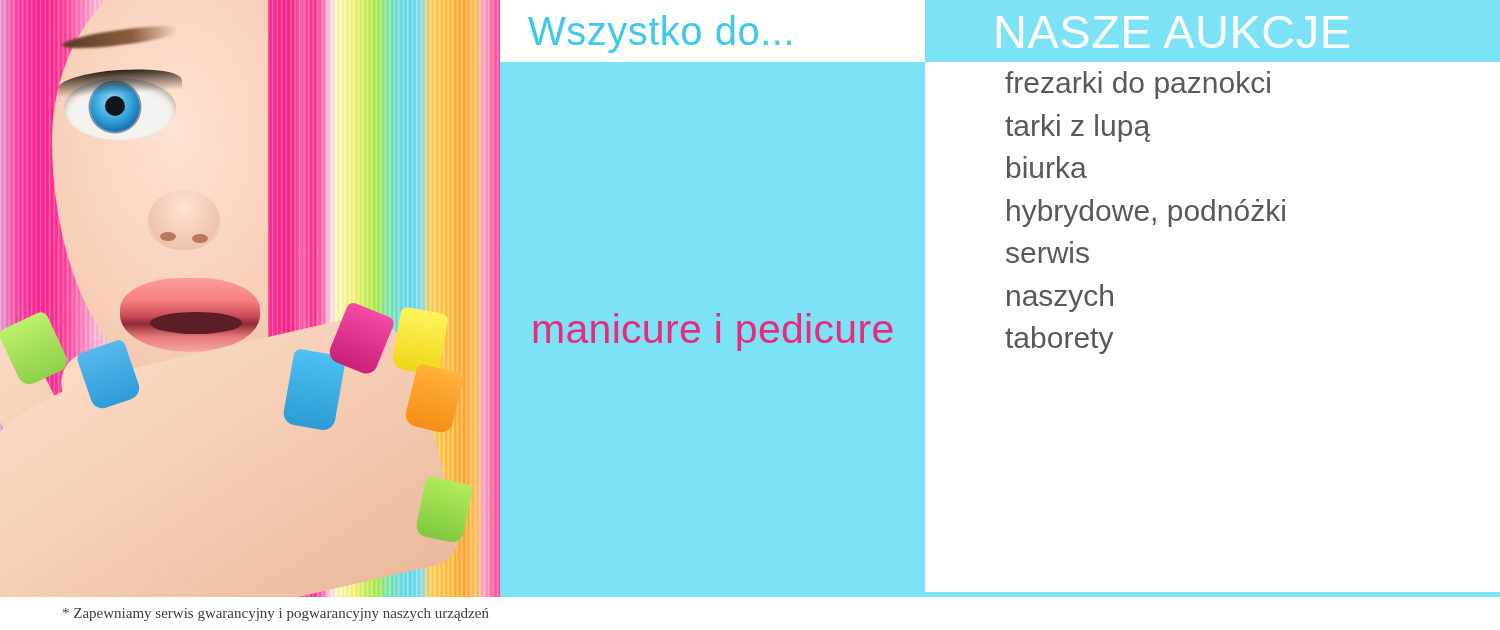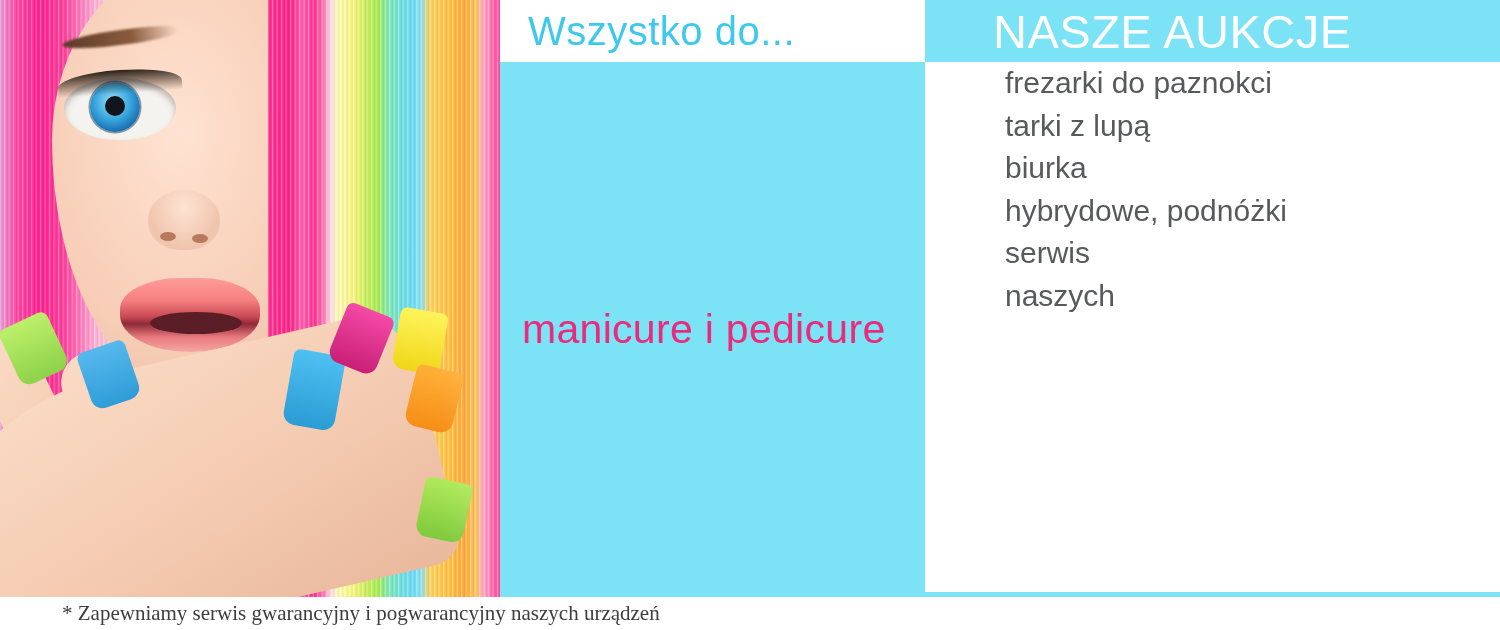--- a/index.html
+++ b/index.html
@@ -176,21 +176,21 @@
     position: absolute;
     left: 500px; top: 62px; width: 425px; height: 535px;
     background: #7ce2f6;
     display: flex; align-items: center;
   }
   .mid-panel-text {
     color: #ec2a7b;
     font-size: 41px;
     font-weight: 300;
     letter-spacing: .3px;
-    margin-left: 22px;
+    margin-left: 31px;
     white-space: nowrap;
   }
 
   
   .right-header {
     position: absolute;
     left: 925px; top: 0; width: 575px; height: 62px;
     background: #7ce2f6;
     display: flex; align-items: center;
   }
@@ -229,21 +229,21 @@
   
   .footer {
     position: absolute;
     left: 0; top: 597px; width: 1500px; height: 33px;
     background: #ffffff;
     display: flex; align-items: center;
   }
   .footer-text {
     font-family: "Liberation Serif", serif;
     color: #3d3d3d;
-    font-size: 21px;
+    font-size: 15px;
     margin-left: 62px;
     white-space: nowrap;
   }
 </style>
 </head>
 <body>
 
 <div id="banner">
 
   <div class="photo">
@@ -286,20 +286,21 @@
     <span class="right-header-text">NASZE AUKCJE</span>
   </div>
   <div class="right-panel">
     <ul class="aukcje-list" id="aukcje-list">
         <li>frezarki do paznokci</li>
         <li>tarki z lupą</li>
         <li>biurka</li>
         <li>hybrydowe, podnóżki</li>
         <li>serwis</li>
         <li>naszych</li>
+        <li>taborety</li>
       </ul>
   </div>
   <div class="bottom-strip"></div>
 
   <div class="footer">
     <span class="footer-text">* Zapewniamy serwis gwarancyjny i pogwarancyjny naszych urządzeń</span>
   </div>
 
 </div>
 

